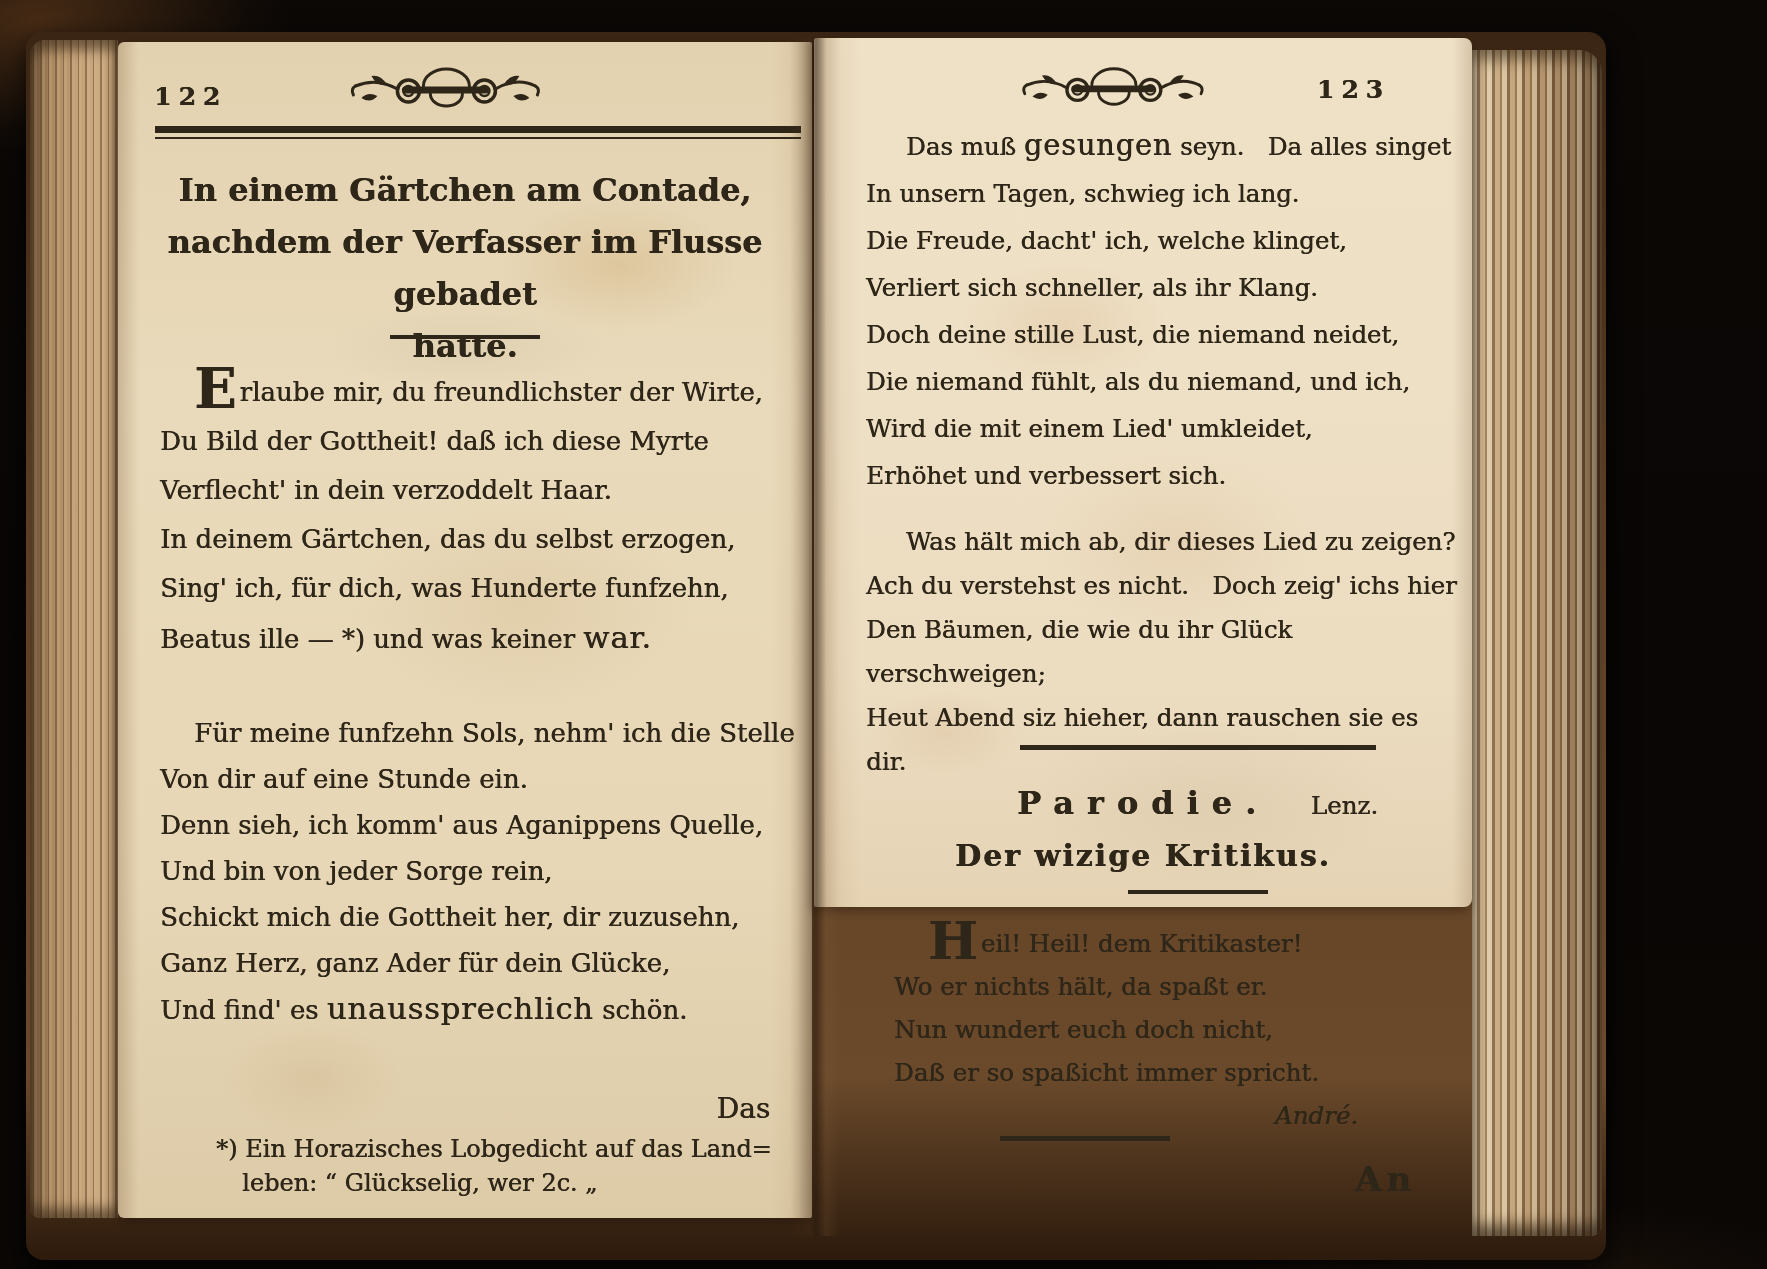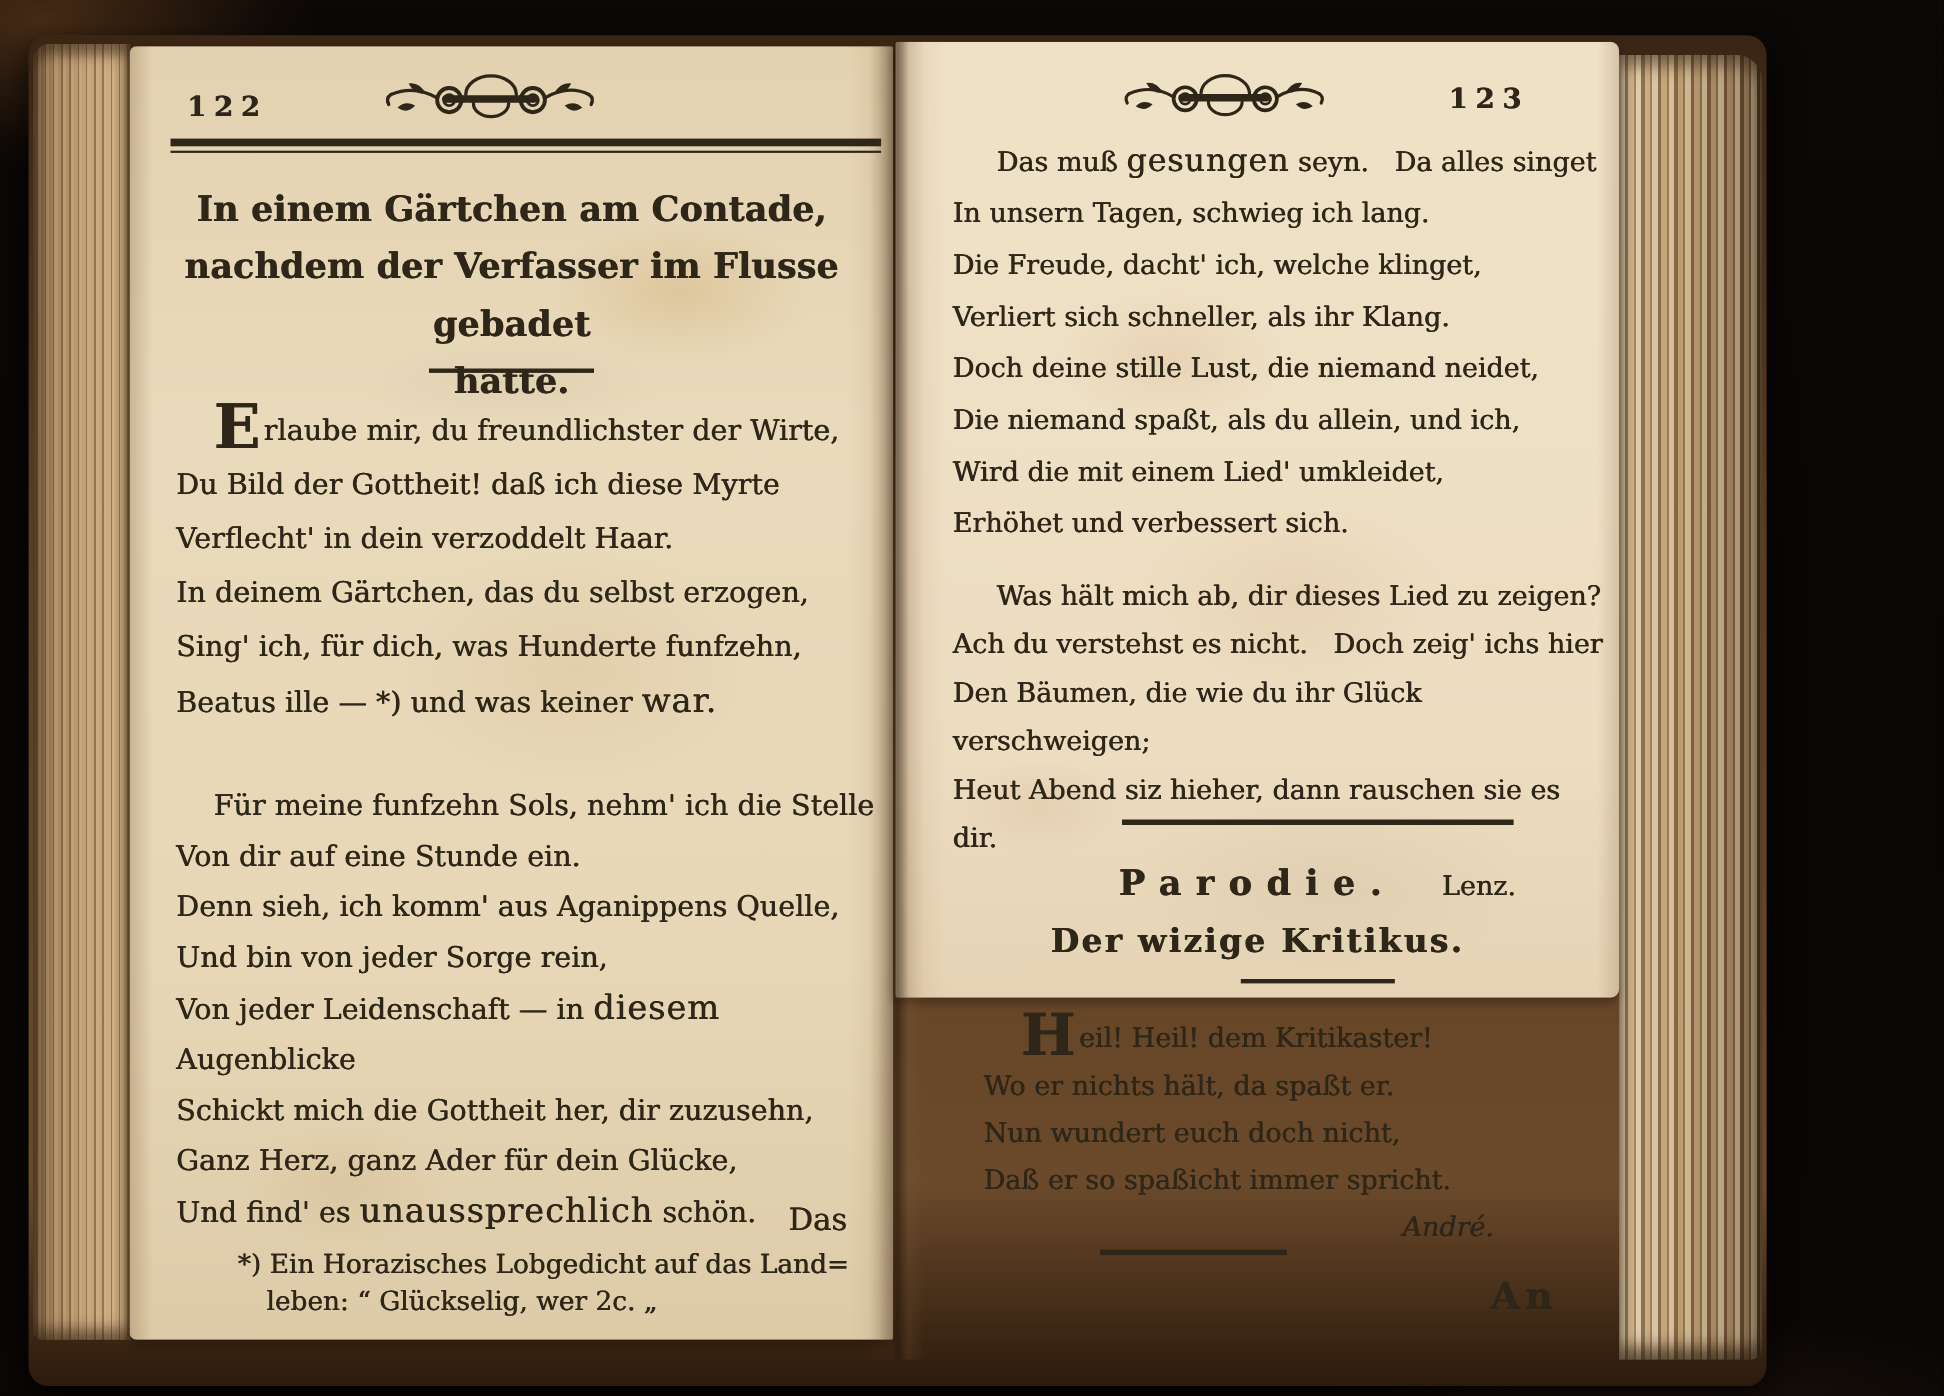--- a/index.html
+++ b/index.html
@@ -69,21 +69,21 @@
 </style>
 </head>
 <body>
 
 <div class="scene">
   <div class="book-bg"></div>
   <div class="edges-left"></div>
   <div class="edges-right"></div>
 
   <div class="page page-left ink">
-    <div class="abs pageno" style="left:52px;top:30px;">122</div>
+    <div class="abs pageno" style="left:36px;top:30px;">122</div>
 
     <div class="abs ornament" style="left:50%;top:22px;transform:translateX(-60%);">
       <svg width="196" height="48" viewBox="0 0 196 48">
         <g stroke="#2e2618" fill="none" stroke-width="3" stroke-linecap="round">
           <path d="M58 26 H138" stroke-width="7"></path>
           <path d="M76 22 a 23 17 0 0 1 46 0"></path>
           <path d="M83 30 a 16 12 0 0 0 32 0"></path>
           <circle cx="61" cy="27" r="11" stroke-width="3.5"></circle>
           <circle cx="61" cy="27" r="5" stroke-width="2.5"></circle>
           <circle cx="137" cy="27" r="11" stroke-width="3.5"></circle>
@@ -121,21 +121,20 @@
       <div class="ln">In deinem Gärtchen, das du selbst erzogen,</div>
       <div class="ln">Sing' ich, für dich, was Hunderte funfzehn,</div>
       <div class="ln"><span>Beatus ille — *) und was keiner </span><span class="em-lg">war.</span></div>
     </div>
 
     <div class="abs" style="left:42px;top:668px;right:8px;line-height:46px;">
       <div class="ln ind2">Für meine funfzehn Sols, nehm' ich die Stelle</div>
       <div class="ln">Von dir auf eine Stunde ein.</div>
       <div class="ln">Denn sieh, ich komm' aus Aganippens Quelle,</div>
       <div class="ln">Und bin von jeder Sorge rein,</div>
-      <div class="ln"><span>Von jeder Leidenschaft — in </span><span class="em-lg">diesem</span><span> Augenblicke</span></div>
       <div class="ln">Schickt mich die Gottheit her, dir zuzusehn,</div>
       <div class="ln">Ganz Herz, ganz Ader für dein Glücke,</div>
       <div class="ln"><span>Und find' es </span><span class="em-lg">unaussprechlich</span><span> schön.</span></div>
     </div>
 
     <div class="abs catchword" style="right:42px;top:1042px;">Das</div>
 
     <div class="abs footnote" style="left:98px;top:1090px;right:14px;">
       <div class="ln">*) Ein Horazisches Lobgedicht auf das Land=</div>
       <div class="ln fn2">leben: “ Glückselig, wer 2c. „</div>
@@ -169,21 +168,21 @@
       </svg>
     </div>
     <div class="abs pageno" style="right:82px;top:28px;">123</div>
 
     <div class="abs" style="left:52px;top:84px;right:6px;">
       <div class="ln ind1"><span>Das muß </span><span class="em-lg">gesungen</span><span> seyn.   Da alles singet</span></div>
       <div class="ln">In unsern Tagen, schwieg ich lang.</div>
       <div class="ln">Die Freude, dacht' ich, welche klinget,</div>
       <div class="ln">Verliert sich schneller, als ihr Klang.</div>
       <div class="ln">Doch deine stille Lust, die niemand neidet,</div>
-      <div class="ln">Die niemand spaßt, als du allein, und ich,</div>
+      <div class="ln">Die niemand fühlt, als du niemand, und ich,</div>
       <div class="ln">Wird die mit einem Lied' umkleidet,</div>
       <div class="ln">Erhöhet und verbessert sich.</div>
     </div>
 
     <div class="abs" style="left:52px;top:482px;right:6px;line-height:44px;">
       <div class="ln ind1">Was hält mich ab, dir dieses Lied zu zeigen?</div>
       <div class="ln">Ach du verstehst es nicht.   Doch zeig' ichs hier</div>
       <div class="ln">Den Bäumen, die wie du ihr Glück verschweigen;</div>
       <div class="ln">Heut Abend siz hieher, dann rauschen sie es dir.</div>
       <div class="ln sig" style="padding-right:88px;">Lenz.</div>

